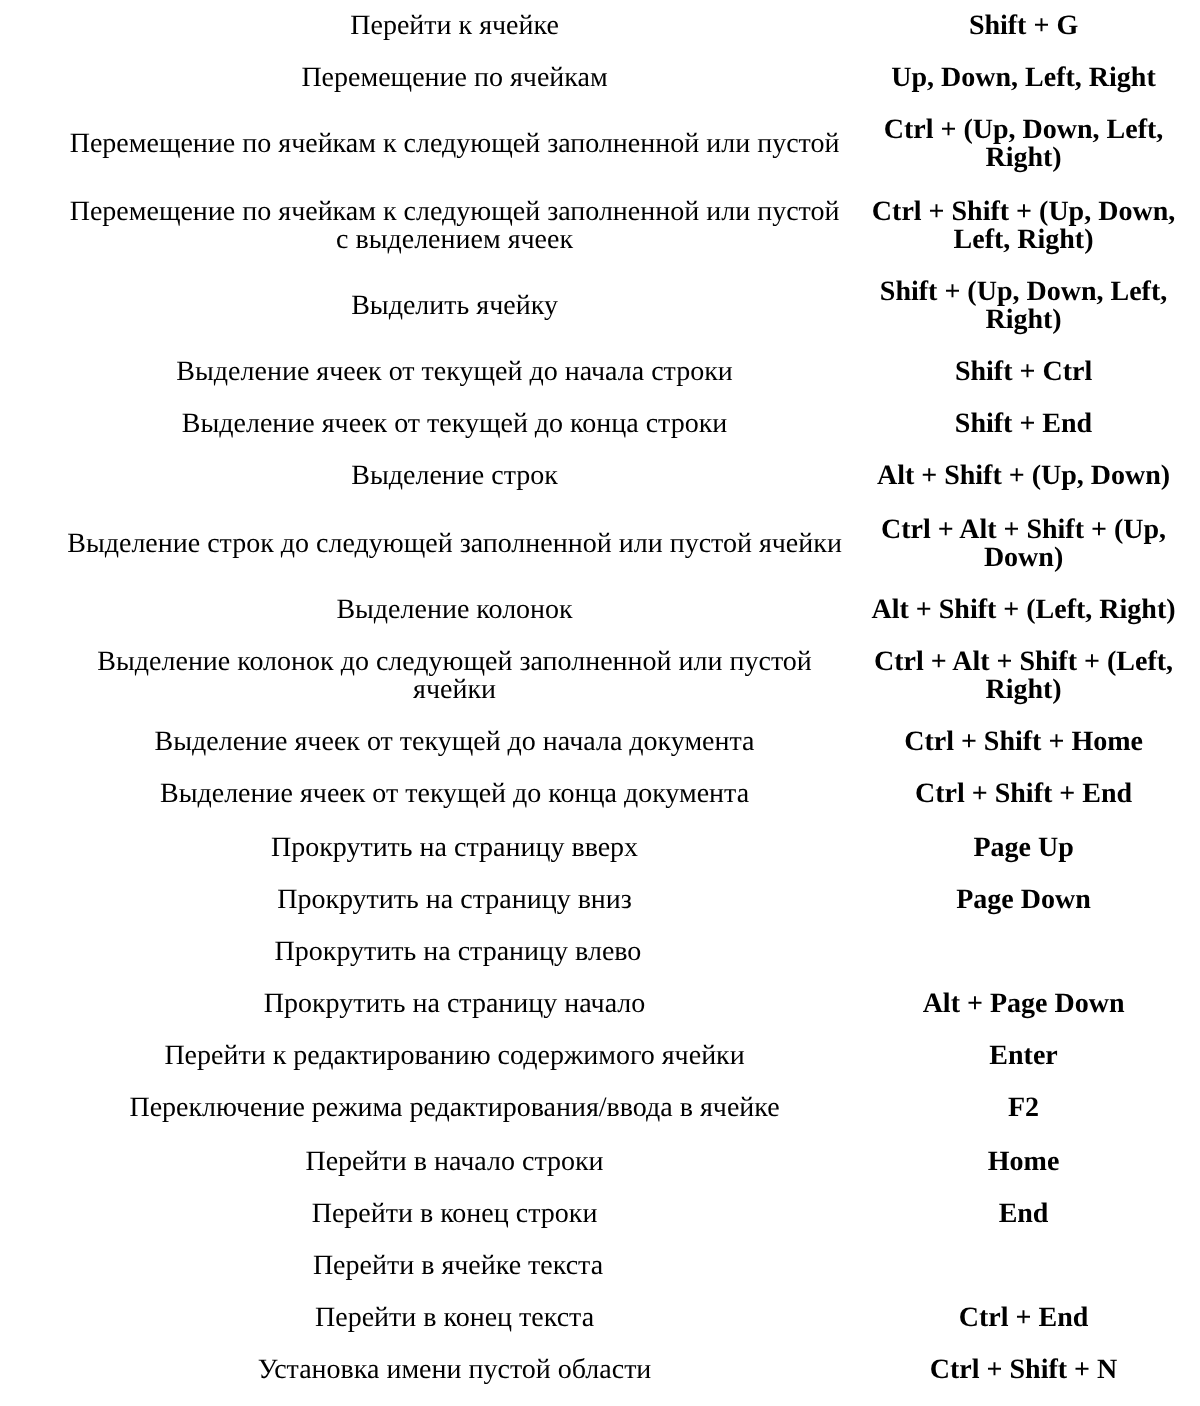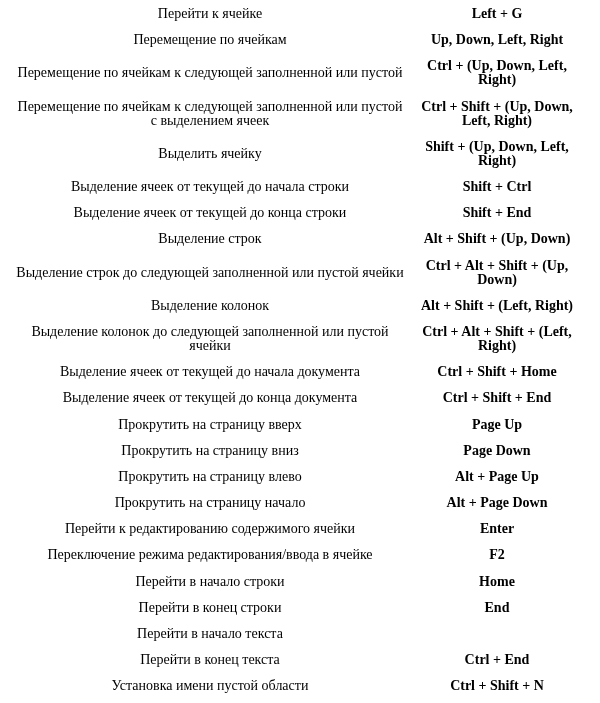--- a/index.html
+++ b/index.html
@@ -26,37 +26,37 @@
     align-items: center;
     padding: 6.1px 0;
   }
   .cell {
     font-size: 14px;
     line-height: 14px;
     text-align: center;
     white-space: pre;
   }
   .cell.action {
-    margin-left: 12px;
+    margin-left: 31px;
     width: 396px;
     font-weight: normal;
   }
   .cell.keys {
     width: 178px;
     font-weight: bold;
   }
 </style>
 </head>
 <body>
 
 <div class="page">
   <div id="shortcuts-table">
   <div class="shortcut-row">
     <div class="cell action">Перейти к ячейке</div>
-    <div class="cell keys">Left + G</div>
+    <div class="cell keys">Shift + G</div>
   </div>
 
   <div class="shortcut-row">
     <div class="cell action">Перемещение по ячейкам</div>
     <div class="cell keys">Up, Down, Left, Right</div>
   </div>
 
   <div class="shortcut-row">
     <div class="cell action">Перемещение по ячейкам к следующей заполненной или пустой</div>
     <div class="cell keys">Ctrl + (Up, Down, Left,
@@ -124,21 +124,20 @@
     <div class="cell keys">Page Up</div>
   </div>
 
   <div class="shortcut-row">
     <div class="cell action">Прокрутить на страницу вниз</div>
     <div class="cell keys">Page Down</div>
   </div>
 
   <div class="shortcut-row">
     <div class="cell action">Прокрутить на страницу влево</div>
-    <div class="cell keys">Alt + Page Up</div>
   </div>
 
   <div class="shortcut-row">
     <div class="cell action">Прокрутить на страницу начало</div>
     <div class="cell keys">Alt + Page Down</div>
   </div>
 
   <div class="shortcut-row">
     <div class="cell action">Перейти к редактированию содержимого ячейки</div>
     <div class="cell keys">Enter</div>
@@ -153,21 +152,21 @@
     <div class="cell action">Перейти в начало строки</div>
     <div class="cell keys">Home</div>
   </div>
 
   <div class="shortcut-row">
     <div class="cell action">Перейти в конец строки</div>
     <div class="cell keys">End</div>
   </div>
 
   <div class="shortcut-row">
-    <div class="cell action">Перейти в начало текста</div>
+    <div class="cell action">Перейти в ячейке текста</div>
   </div>
 
   <div class="shortcut-row">
     <div class="cell action">Перейти в конец текста</div>
     <div class="cell keys">Ctrl + End</div>
   </div>
 
   <div class="shortcut-row">
     <div class="cell action">Установка имени пустой области</div>
     <div class="cell keys">Ctrl + Shift + N</div>

